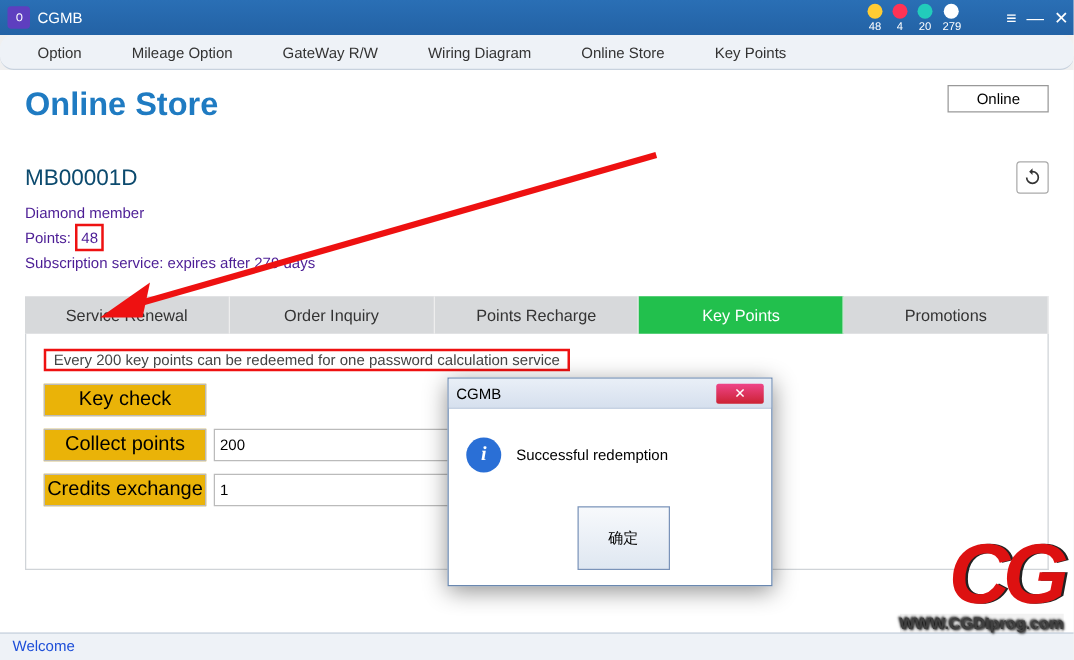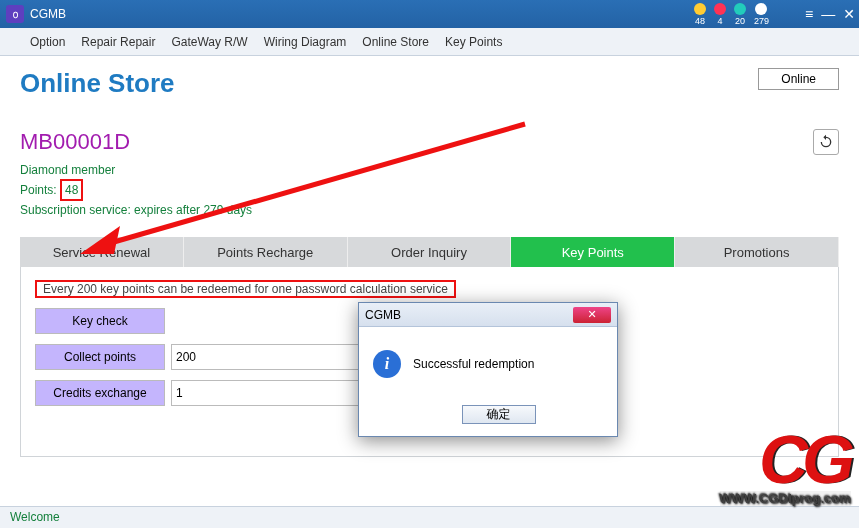--- a/index.html
+++ b/index.html
@@ -21,73 +21,73 @@
     display: flex; flex-direction: column; align-items: center; font-size: 9px; line-height: 1;
   }
   .titlebar .stats .stat .dot { width: 12px; height: 12px; border-radius: 50%; margin-bottom: 2px; }
   .titlebar .win-controls {
     position: absolute; right: 4px; display: flex; gap: 8px; align-items: center; font-size: 14px;
   }
   .titlebar .win-controls span { cursor: pointer; }
 
   .menubar {
     height: 28px; background: #eef2f7; border-bottom: 1px solid #c8d2de;
-    display: flex; align-items: center; padding-left: 30px; gap: 16px; font-size: 12px; color: #333;
+    display: flex; align-items: center; padding-left: 30px; gap: 40px; font-size: 12px; color: #333; border-radius: 11px;
   }
   .menubar .menu-item { cursor: pointer; }
 
   .page {
     padding: 12px 20px; background: #fff; height: calc(100% - 56px - 22px);
     position: relative;
   }
   .header-row { display:flex; justify-content: space-between; align-items: flex-start; }
   .page-title { color: #1f7bc2; font-size: 26px; font-weight: 600; }
   .close-btn {
     border: 1px solid #999; background: #fff; padding: 3px 22px; font-size: 12px; cursor:pointer;
   }
 
   .account-row { display: flex; justify-content: space-between; align-items: center; margin-top: 30px; }
-  .account-id { color: #a21caf; font-size: 22px; font-weight: 500; }
+  .account-id { color: #0c4a6e; font-size: 18px; font-weight: 500; }
   .refresh-btn {
     width: 26px; height: 26px; border:1px solid #aaa; border-radius:3px; background:#fff;
     display:flex; align-items:center; justify-content:center; cursor:pointer;
   }
   .refresh-btn svg { width:16px; height:16px; }
 
-  .account-info { margin-top: 6px; font-size: 12px; color:#15803d; line-height: 1.5; }
+  .account-info { margin-top: 6px; font-size: 12px; color:#4c1d95; line-height: 1.5; }
   .points-box { border: 2px solid #e11; padding: 0 3px; display:inline-block; }
 
   .tab-bar {
     display:flex; margin-top: 18px; height: 30px; font-size: 13px;
   }
   .tab {
     flex:1; background: #d7d9db; color:#333; display:flex; align-items:center; justify-content:center;
     cursor:pointer; border-right: 1px solid #eee;
   }
   .tab.active { background:#22c04d; color:#fff; }
 
   .tab-content {
     border:1px solid #d0d4d8; border-top:none; padding: 12px 14px 40px 14px; background:#fff;
   }
   .redeem-msg {
     border: 2px solid #e11; padding: 0 6px; font-size: 12px; color:#444; display:inline-block;
     margin-bottom: 10px;
   }
   .form-row { display:flex; align-items:center; margin-bottom: 10px; }
   .form-row .btn {
-    width: 130px; height: 26px; border:1px solid #bbb; background:#c4b5fd; font-size:12px;
+    width: 130px; height: 26px; border:1px solid #bbb; background:#eab308; font-size:16px;
     display:flex; align-items:center; justify-content:center; cursor:pointer; margin-right: 6px;
   }
   .form-row input {
     height: 26px; width: 200px; border:1px solid #bbb; font-size: 12px; padding: 0 4px;
   }
 
   .statusbar {
     position:absolute; bottom:0; left:0; right:0; height:22px; background:#eef2f7;
-    border-top:1px solid #c8d2de; font-size:12px; color:#15803d; padding:3px 10px;
+    border-top:1px solid #c8d2de; font-size:12px; color:#1d4ed8; padding:3px 10px;
   }
 
   
   .modal {
     position:absolute; left: 358px; top: 302px; width: 260px;
     box-shadow: 0 4px 18px rgba(0,0,0,0.45); background:#fff; z-index:10;
     border:1px solid #6a88b0;
   }
   .modal .mtitle {
     height: 24px; background: linear-gradient(#e9eff7,#d6e0ee); border-bottom:1px solid #b4c4da;
@@ -102,21 +102,21 @@
     min-height: 70px;
   }
   .modal .info-icon {
     width:28px; height:28px; border-radius:50%; background:#2a6fd6; color:#fff;
     display:flex; align-items:center; justify-content:center; font-weight:bold; font-family: Georgia, serif; font-size: 16px; font-style: italic;
   }
   .modal .mbuttons {
     display:flex; justify-content:center; padding: 8px 0 12px 0;
   }
   .modal .ok {
-    padding: 0 24px; font-size:12px; border:1px solid #7a93b9; background:linear-gradient(#f7f9fc,#dfe7f1);
+    padding: 16px 24px; font-size:12px; border:1px solid #7a93b9; background:linear-gradient(#f7f9fc,#dfe7f1);
     cursor:pointer;
     margin-left:21px;
   }
 
   
   .arrow {
     position:absolute; left: 70px; top: 60px; width: 460px; height: 150px; pointer-events:none; z-index:5;
   }
 
   
@@ -158,21 +158,21 @@
     </div>
   <div class="win-controls">
     <span>≡</span>
     <span>—</span>
     <span>✕</span>
   </div>
 </div>
 
 <div class="menubar">
     <span class="menu-item">Option</span>
-    <span class="menu-item">Repair Repair</span>
+    <span class="menu-item">Mileage Option</span>
     <span class="menu-item">GateWay R/W</span>
     <span class="menu-item">Wiring Diagram</span>
     <span class="menu-item">Online Store</span>
     <span class="menu-item">Key Points</span>
   </div>
 
 <div class="page">
 
   <div class="header-row">
     <div class="page-title">Online Store</div>
@@ -192,22 +192,22 @@
     <div>Diamond member</div>
     <div>
       <span>Points:</span>
       <span class="points-box">48</span>
     </div>
     <div>Subscription service: expires after 279 days</div>
   </div>
 
   <div class="tab-bar">
       <div class="tab">Service Renewal</div>
+      <div class="tab">Order Inquiry</div>
       <div class="tab">Points Recharge</div>
-      <div class="tab">Order Inquiry</div>
       <div class="tab active">Key Points</div>
       <div class="tab">Promotions</div>
     </div>
 
   <div class="tab-content">
     <div class="redeem-msg">Every 200 key points can be redeemed for one password calculation service</div>
 
     <div class="form-row">
       <div class="btn">Key check</div>
     </div>

